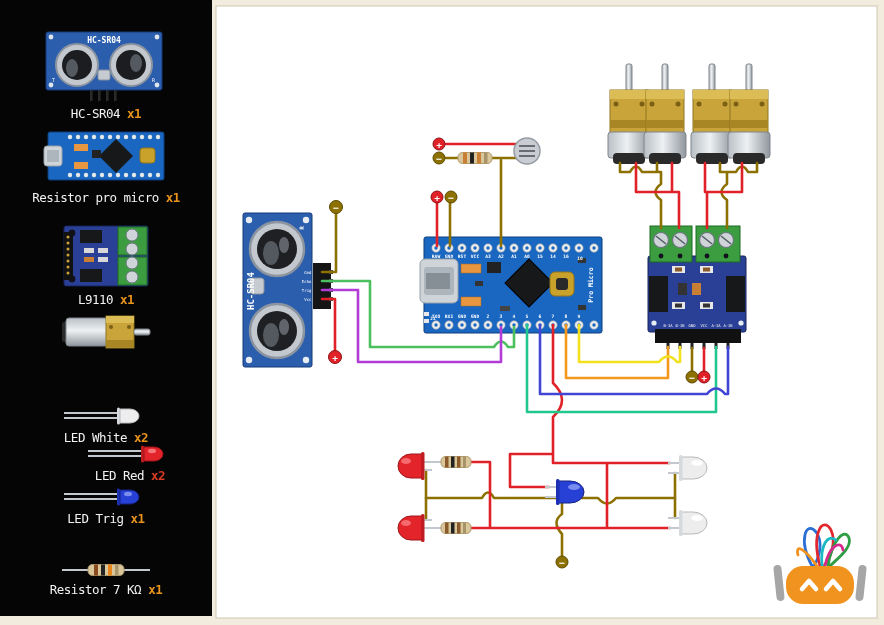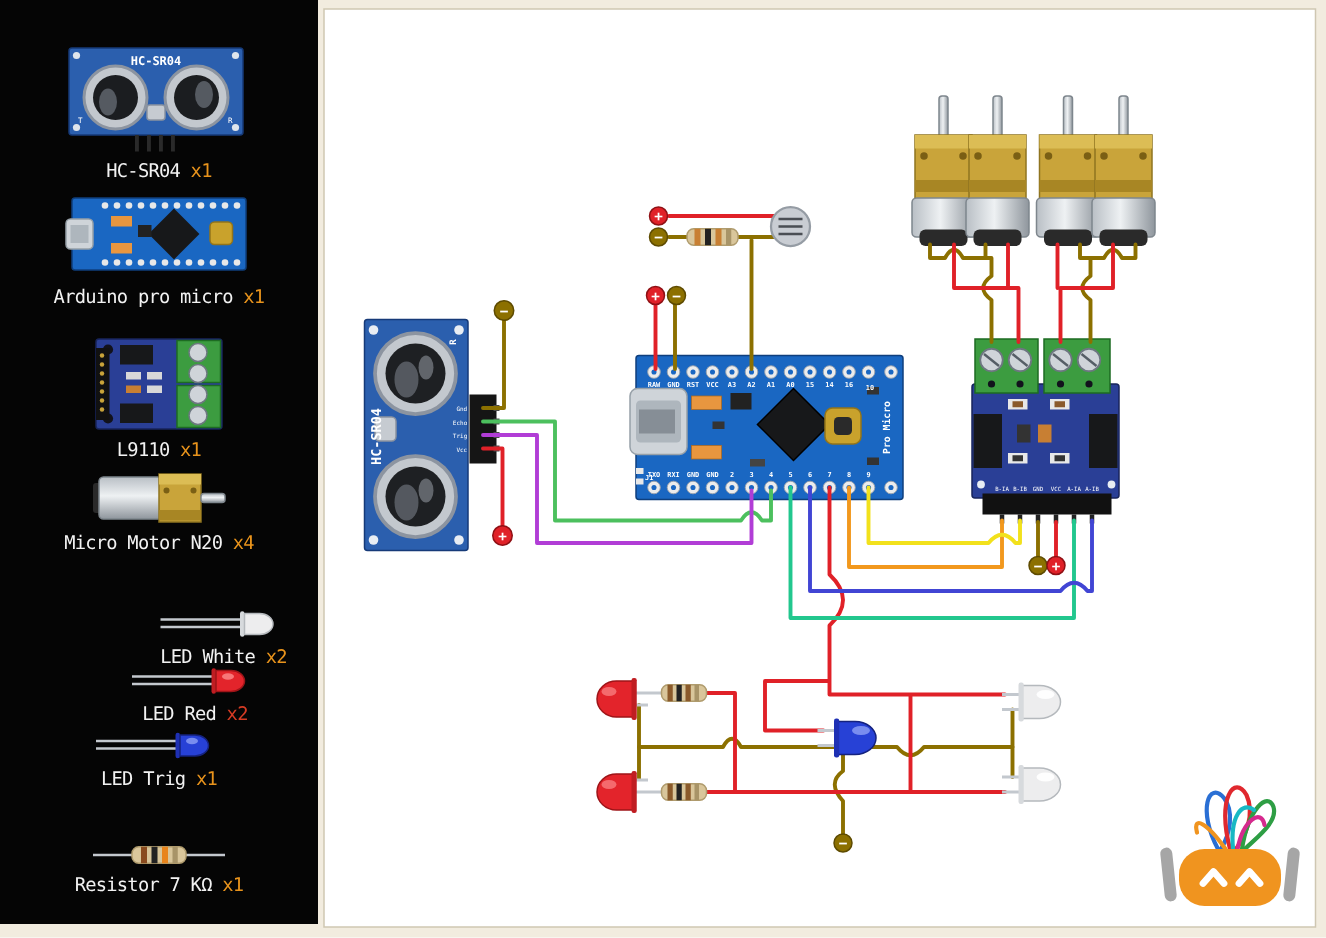--- a/index.html
+++ b/index.html
@@ -1,21 +1,21 @@
 <!DOCTYPE html>
 <html><head>
 <meta charset="utf-8">
 <style>
   html,body{margin:0;padding:0;}
   body{width:884px;height:625px;background:#f2ecdf;position:relative;overflow:hidden;
        font-family:"DejaVu Sans Mono",monospace;}
   #sidebar{position:absolute;left:0;top:0;width:212px;height:616px;background:#050505;z-index:2;}
   .part{position:absolute;width:212px;text-align:center;}
   .plabel{margin:0;color:#f2f2f2;font-size:12.5px;letter-spacing:-0.5px;white-space:nowrap;}
-  .cnt{color:#e8931c;font-weight:normal;}
+  .cnt{color:#e8931c;font-weight:bold;}
   .cnt.red{color:#d63b24;}
   #diagram{position:absolute;left:0;top:0;z-index:1;}
   svg text{font-family:"DejaVu Sans Mono",monospace;}
   .boardtxt{fill:#ffffff;font-weight:bold;}
 </style>
 </head>
 <body>
 
 <div id="sidebar">
 
@@ -78,21 +78,21 @@
           <circle cx="150" cy="49" r="2.2"></circle>
           <circle cx="158" cy="49" r="2.2"></circle>
       </g>
       <rect x="104" y="18" width="24" height="24" fill="#17181a" transform="rotate(45 116 30)"></rect>
       <rect x="140" y="22" width="15" height="15" rx="3" fill="#c9a22c" stroke="#93741a"></rect>
       <rect x="74" y="18" width="14" height="7" fill="#e8963f"></rect>
       <rect x="74" y="36" width="14" height="7" fill="#e8963f"></rect>
       <rect x="92" y="24" width="9" height="8" fill="#222"></rect>
     </svg>
     <p class="plabel">
-      <span>Arduino pro micro</span>
+      <span>Resistor pro micro</span>
       <span class="cnt">x1</span>
     </p>
   </div>
 
   <div class="part" style="top:224px;">
     <svg width="212" height="64" viewBox="0 0 212 64">
       <rect x="64" y="2" width="84" height="60" rx="2" fill="#2a3f96" stroke="#18255c"></rect>
       <circle cx="72" cy="9" r="3.4" fill="#12121c"></circle>
         <circle cx="72" cy="55" r="3.4" fill="#12121c"></circle>
       <rect x="118" y="3" width="29" height="28" fill="#3c9c40" stroke="#1d6b22"></rect>
@@ -135,28 +135,24 @@
       </defs>
       <rect x="62" y="8" width="6" height="20" rx="2" fill="#2a2a2a"></rect>
       <rect x="66" y="4" width="42" height="28" rx="3" fill="url(#sg)" stroke="#7e868d"></rect>
       <rect x="106" y="2" width="28" height="32" fill="#c9a43a" stroke="#8f7420"></rect>
       <rect x="106" y="2" width="28" height="7" fill="#dcbd55"></rect>
       <rect x="106" y="26" width="28" height="7" fill="#a88624"></rect>
       <circle cx="111" cy="13" r="2" fill="#7a5f14"></circle>
         <circle cx="129" cy="13" r="2" fill="#7a5f14"></circle>
       <rect x="134" y="15" width="16" height="6" rx="2" fill="url(#sg)" stroke="#7e868d"></rect>
     </svg>
-    <p class="plabel">
-      <span>Micro Motor N20</span>
-      <span class="cnt">x4</span>
-    </p>
-  </div>
-
-
-  <div class="part" style="top:406px;padding-left:43px;">
+  </div>
+
+
+  <div class="part" style="top:406px;">
     <svg width="212" height="20" viewBox="0 0 212 20">
       <line x1="64" y1="7" x2="118" y2="7" stroke="#c3c8ce" stroke-width="1.8"></line>
       <line x1="64" y1="12" x2="118" y2="12" stroke="#c3c8ce" stroke-width="1.8"></line>
       <rect x="117" y="1.5" width="3" height="17" rx="1.5" fill="#d7dadd"></rect>
       <path d="M120 3 v14 h10 a9 7 0 0 0 0 -14 z" fill="#ededee" stroke="#b5b9bd"></path>
     </svg>
     <p class="plabel">
       <span>LED White</span>
       <span class="cnt">x2</span>
     </p>

